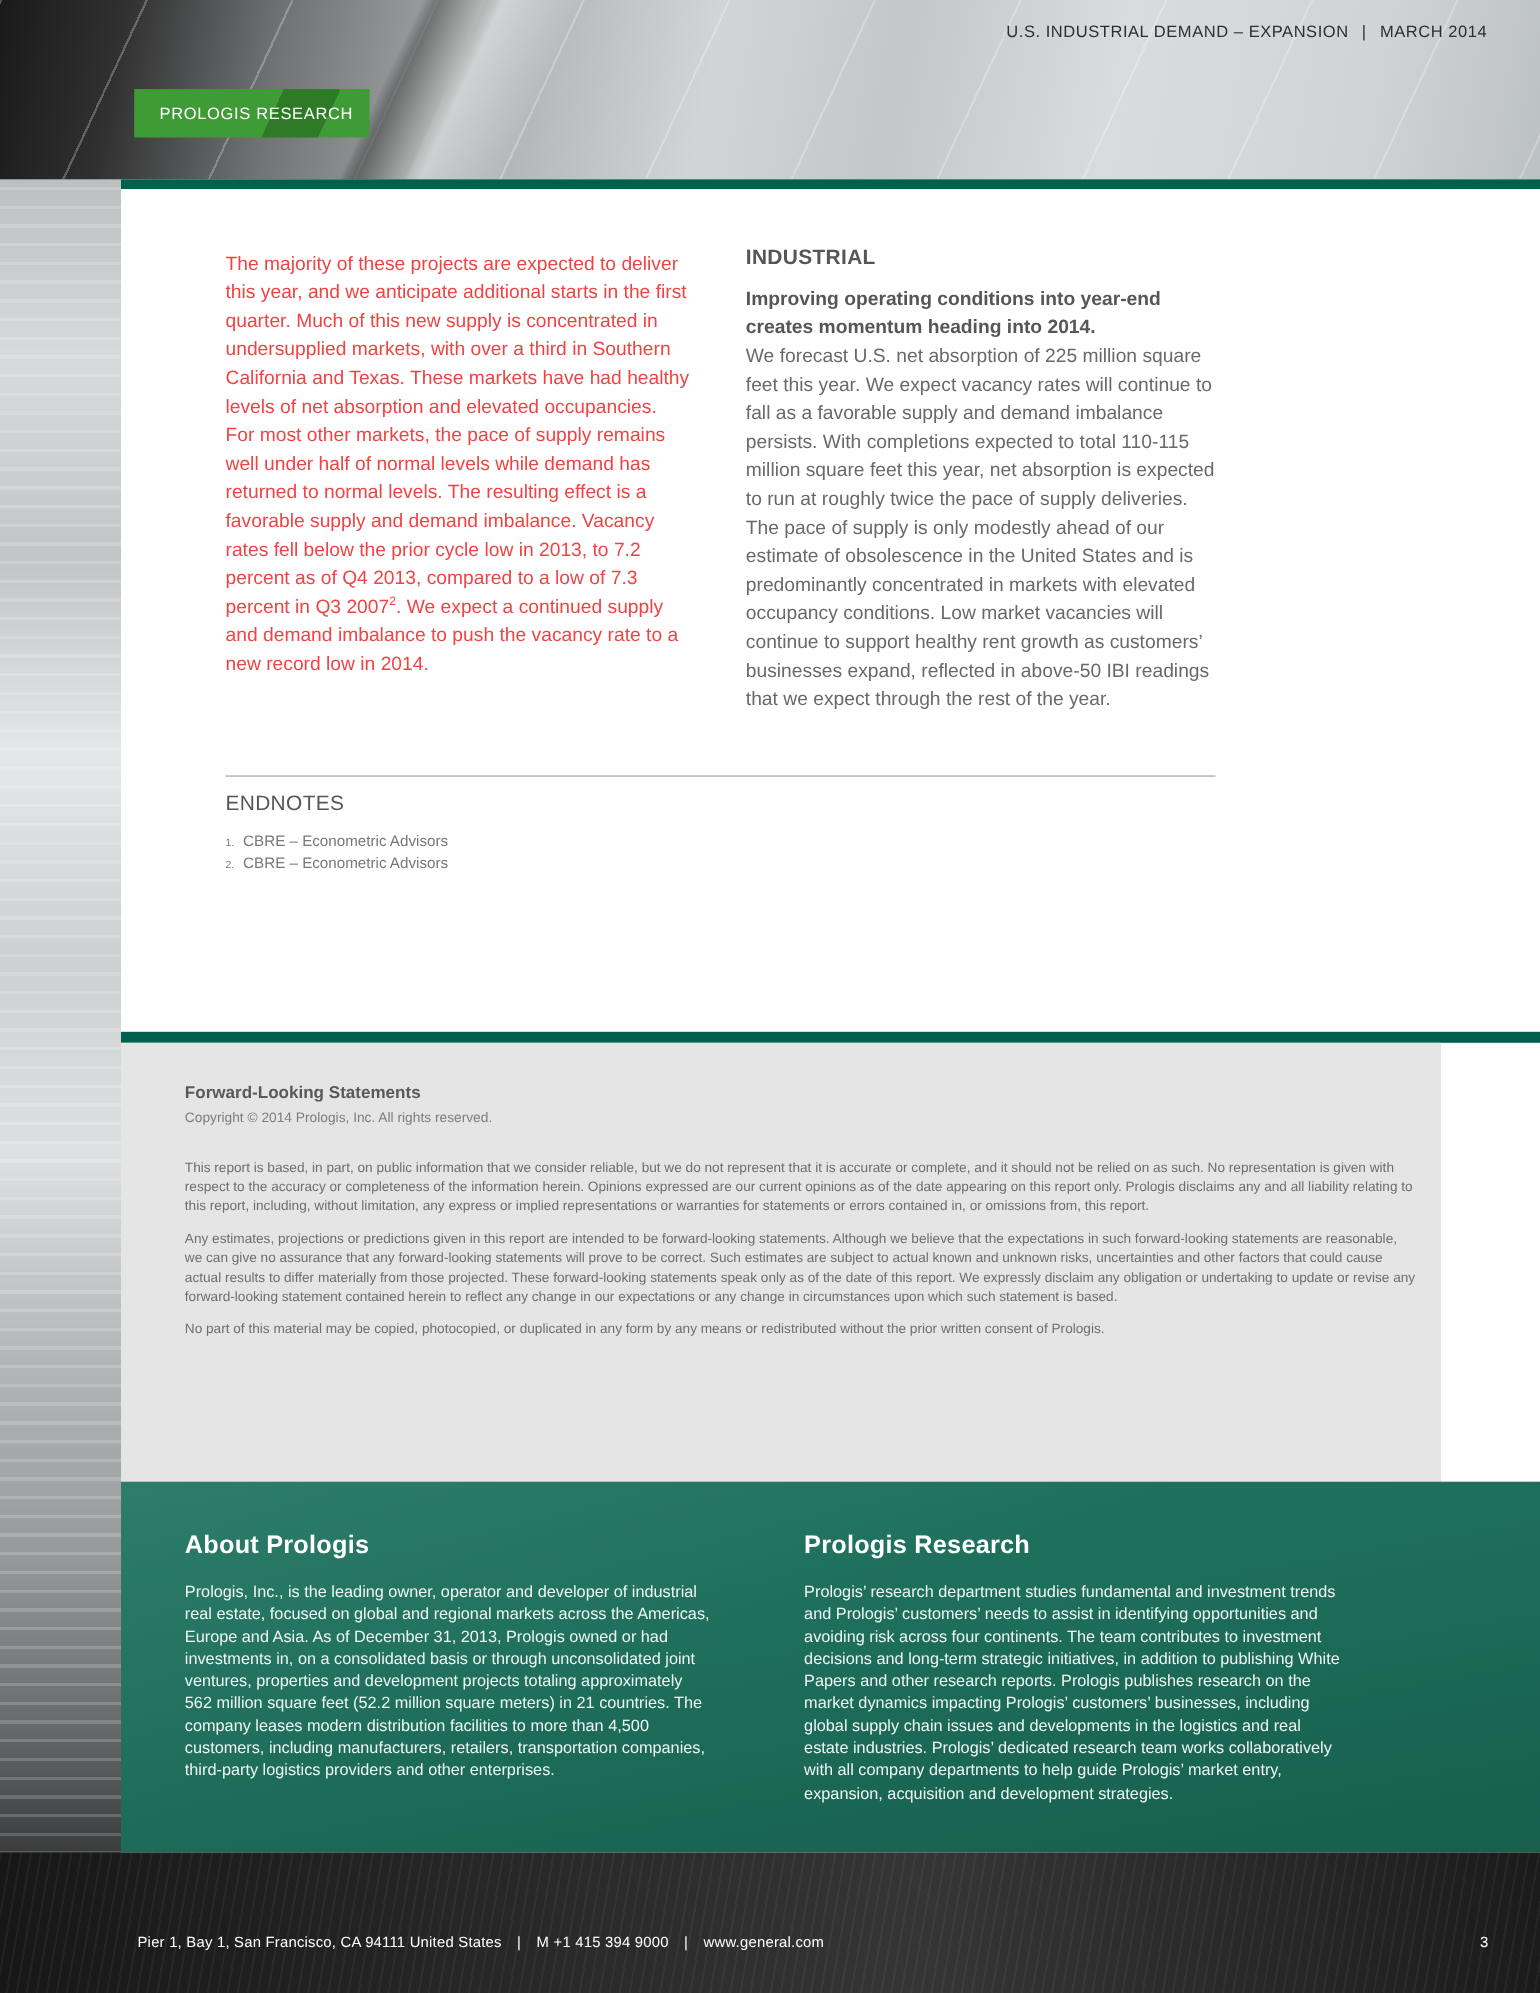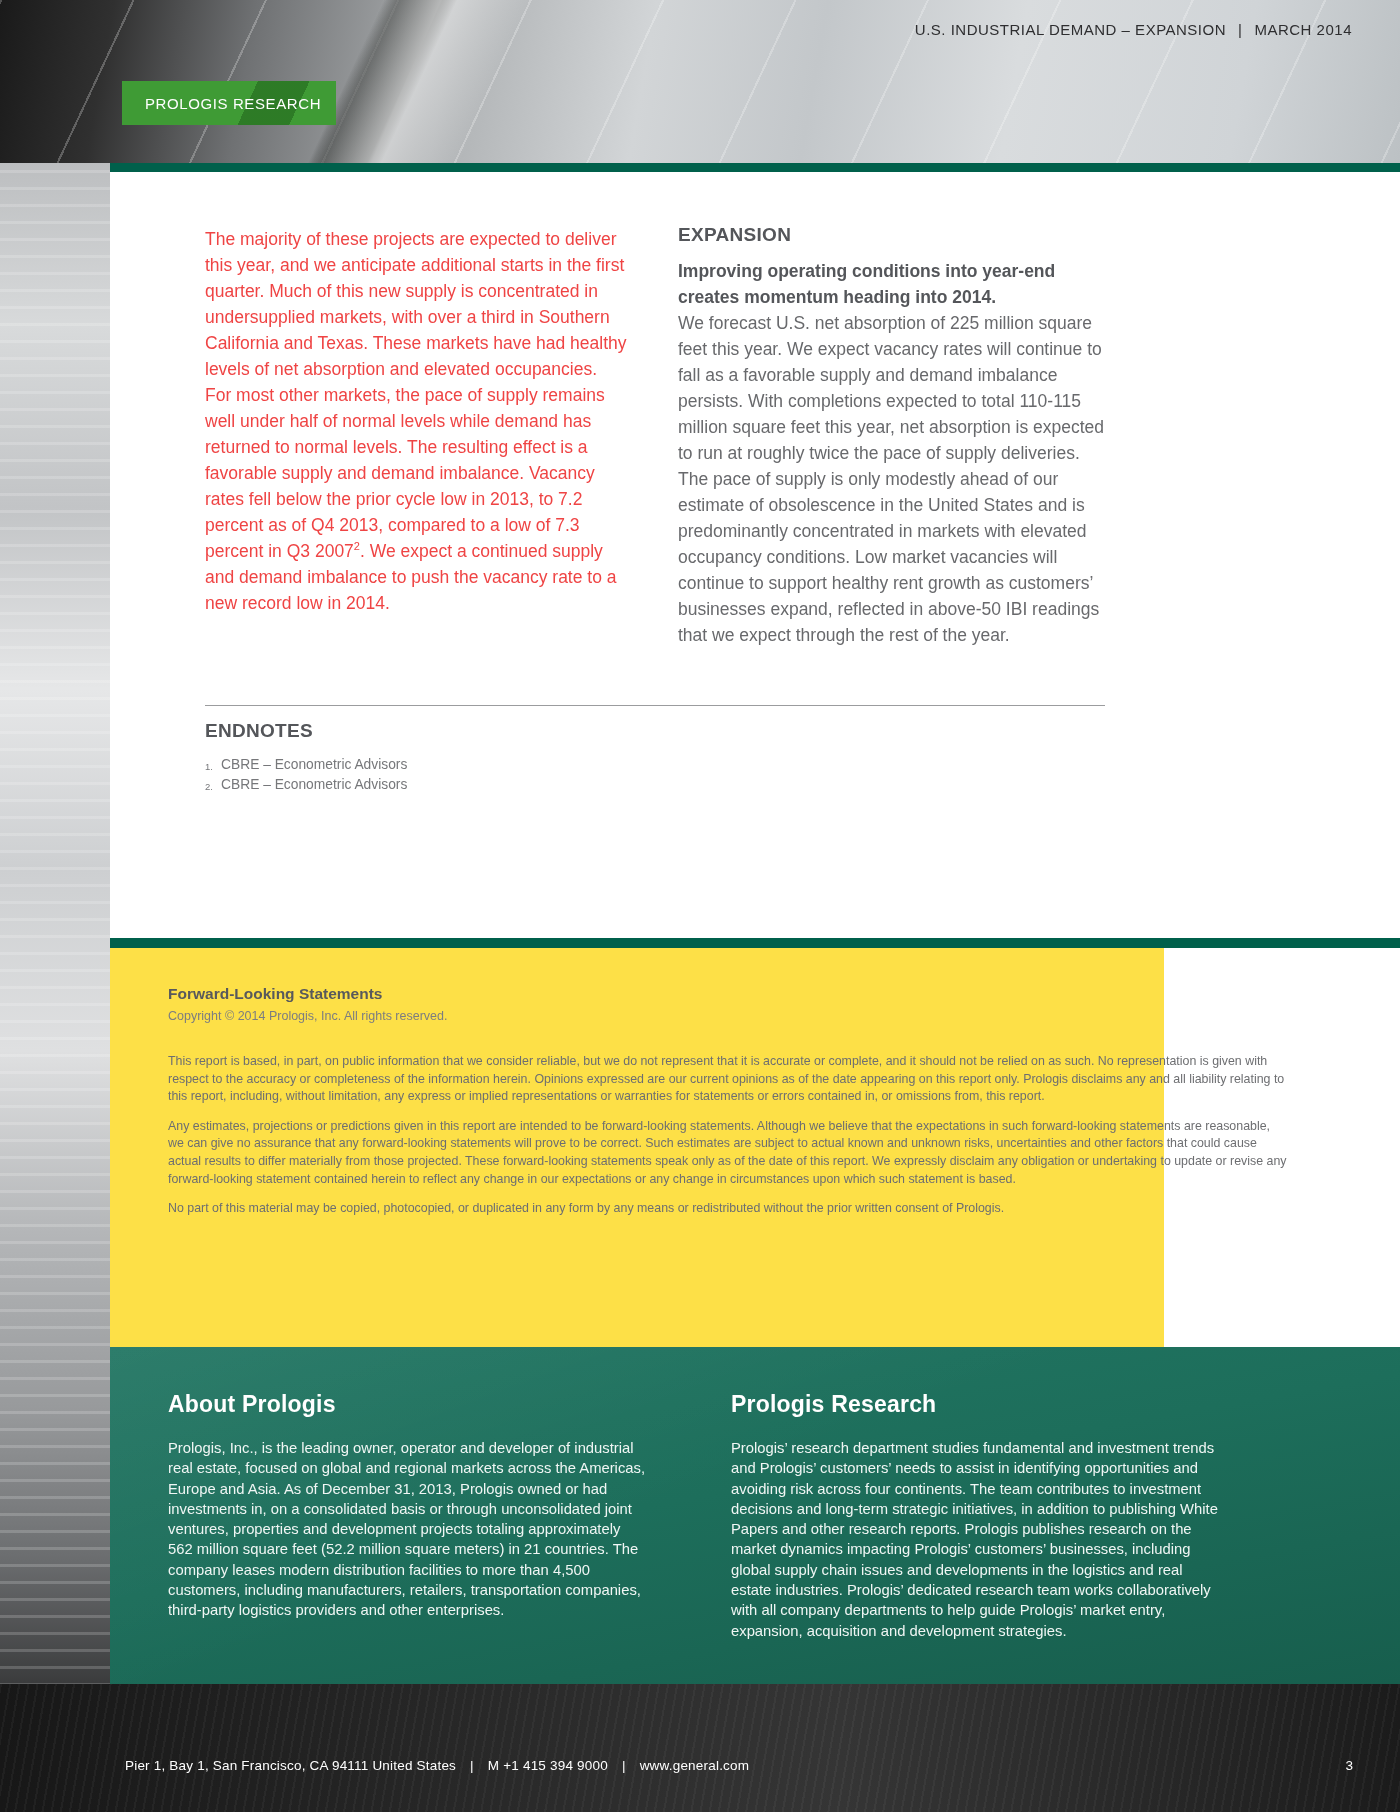--- a/index.html
+++ b/index.html
@@ -45,26 +45,26 @@
   
   .main{position:absolute;left:110px;top:172px;width:1290px;height:766px;background:#ffffff;}
   .col-left{position:absolute;left:95px;top:54px;width:422px;
     font-size:17.5px;line-height:26px;color:#ef4444;}
   .col-left sup{font-size:11px;line-height:0;}
   .col-right{position:absolute;left:568px;top:52px;width:428px;}
   .conclusion-heading{font-size:19px;font-weight:bold;color:#54565a;letter-spacing:.3px;margin:0 0 12px 0;}
   .conclusion-lead{display:block;font-size:17.5px;line-height:26px;font-weight:bold;color:#54565a;}
   .conclusion-body{font-size:17.5px;line-height:26px;color:#68696c;}
   .rule{position:absolute;left:95px;top:533px;width:900px;border-top:1px solid #9b9c9e;}
-  .endnotes-heading{position:absolute;left:95px;top:548px;font-size:19px;font-weight:bold;color:#54565a;letter-spacing:.3px;}
+  .endnotes-heading{position:absolute;left:95px;top:548px;font-size:19px;font-weight:normal;color:#54565a;letter-spacing:.3px;}
   .endnotes-list{position:absolute;left:95px;top:583px;}
   .endnote{font-size:13.8px;line-height:19.5px;color:#76777a;}
   .endnote .num{font-size:9.5px;vertical-align:top;position:relative;top:2px;display:inline-block;width:16px;}
   
-  .legal{position:absolute;left:110px;top:948px;width:1054px;height:399px;background:#fde047;box-sizing:border-box;padding:37px 0 0 58px;}
+  .legal{position:absolute;left:110px;top:948px;width:1200px;height:399px;background:#e5e5e5;box-sizing:border-box;padding:37px 0 0 58px;}
   .legal-heading{font-size:15.5px;font-weight:bold;color:#58595c;margin:0 0 6px 0;}
   .legal-copyright{font-size:12.5px;color:#7c7d80;margin:0 0 30px 0;}
   .legal-paragraphs{width:1120px;}
   .legal-paragraphs p{font-size:12.4px;line-height:17.6px;color:#6d6e71;margin:0 0 12px 0;}
   
   .panel{
     position:absolute;left:110px;top:1347px;width:1290px;height:337px;box-sizing:border-box;
     padding:44px 0 0 58px;display:flex;
     background:
       linear-gradient(160deg, rgba(255,255,255,.05) 0%, rgba(255,255,255,0) 45%),
@@ -105,21 +105,21 @@
   </div>
 </div>
 
 <div class="bar bar-top"></div>
 
 <div class="main">
   <div class="col-left">
     <span>The majority of these projects are expected to deliver this year, and we anticipate additional starts in the first quarter. Much of this new supply is concentrated in undersupplied markets, with over a third in Southern California and Texas. These markets have had healthy levels of net absorption and elevated occupancies. For most other markets, the pace of supply remains well under half of normal levels while demand has returned to normal levels. The resulting effect is a favorable supply and demand imbalance. Vacancy rates fell below the prior cycle low in 2013, to 7.2 percent as of Q4 2013, compared to a low of 7.3 percent in Q3 2007</span><sup>2</sup><span>. We expect a continued supply and demand imbalance to push the vacancy rate to a new record low in 2014.</span>
   </div>
   <div class="col-right">
-    <h2 class="conclusion-heading">EXPANSION</h2>
+    <h2 class="conclusion-heading">INDUSTRIAL</h2>
     <span class="conclusion-lead">Improving operating conditions into year-end creates momentum heading into 2014.</span>
     <span class="conclusion-body">We forecast U.S. net absorption of 225 million square feet this year. We expect vacancy rates will continue to fall as a favorable supply and demand imbalance persists. With completions expected to total 110-115 million square feet this year, net absorption is expected to run at roughly twice the pace of supply deliveries. The pace of supply is only modestly ahead of our estimate of obsolescence in the United States and is predominantly concentrated in markets with elevated occupancy conditions. Low market vacancies will continue to support healthy rent growth as customers’ businesses expand, reflected in above-50 IBI readings that we expect through the rest of the year.</span>
   </div>
   <div class="rule"></div>
   <div class="endnotes-heading">ENDNOTES</div>
   <div class="endnotes-list">
     <div class="endnote">
       <span class="num">1.</span><span>CBRE – Econometric Advisors</span>
     </div>
     <div class="endnote">

